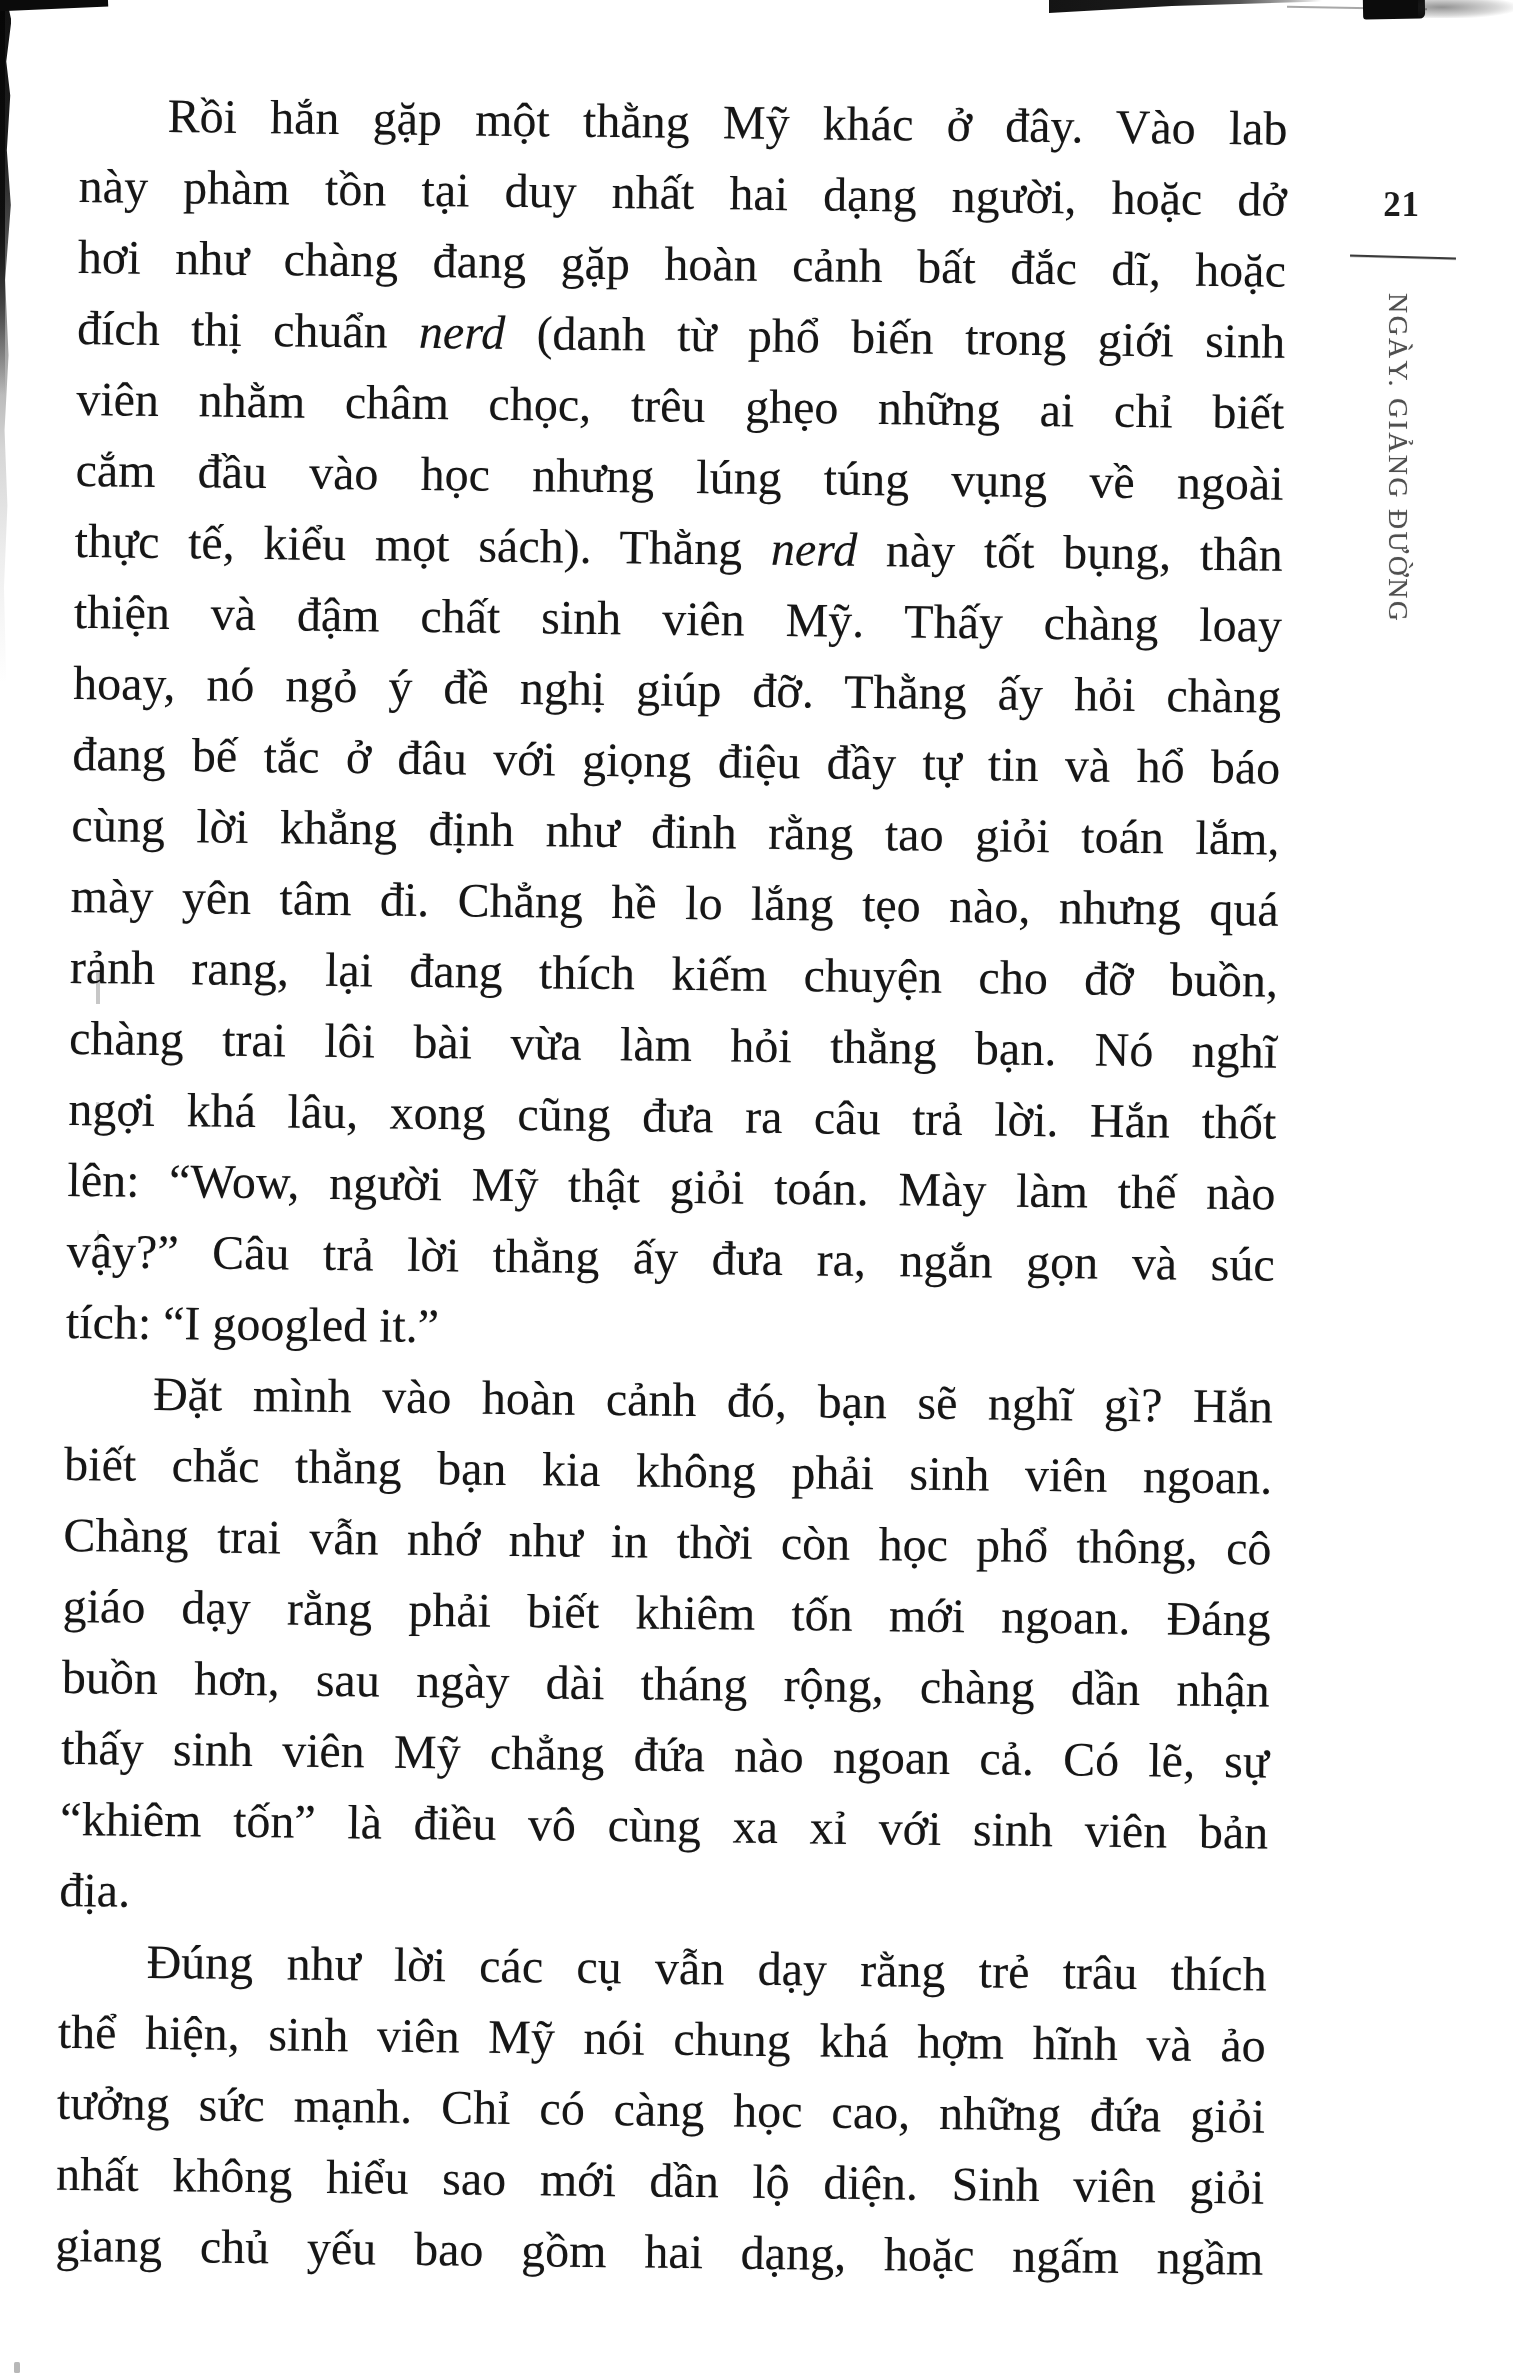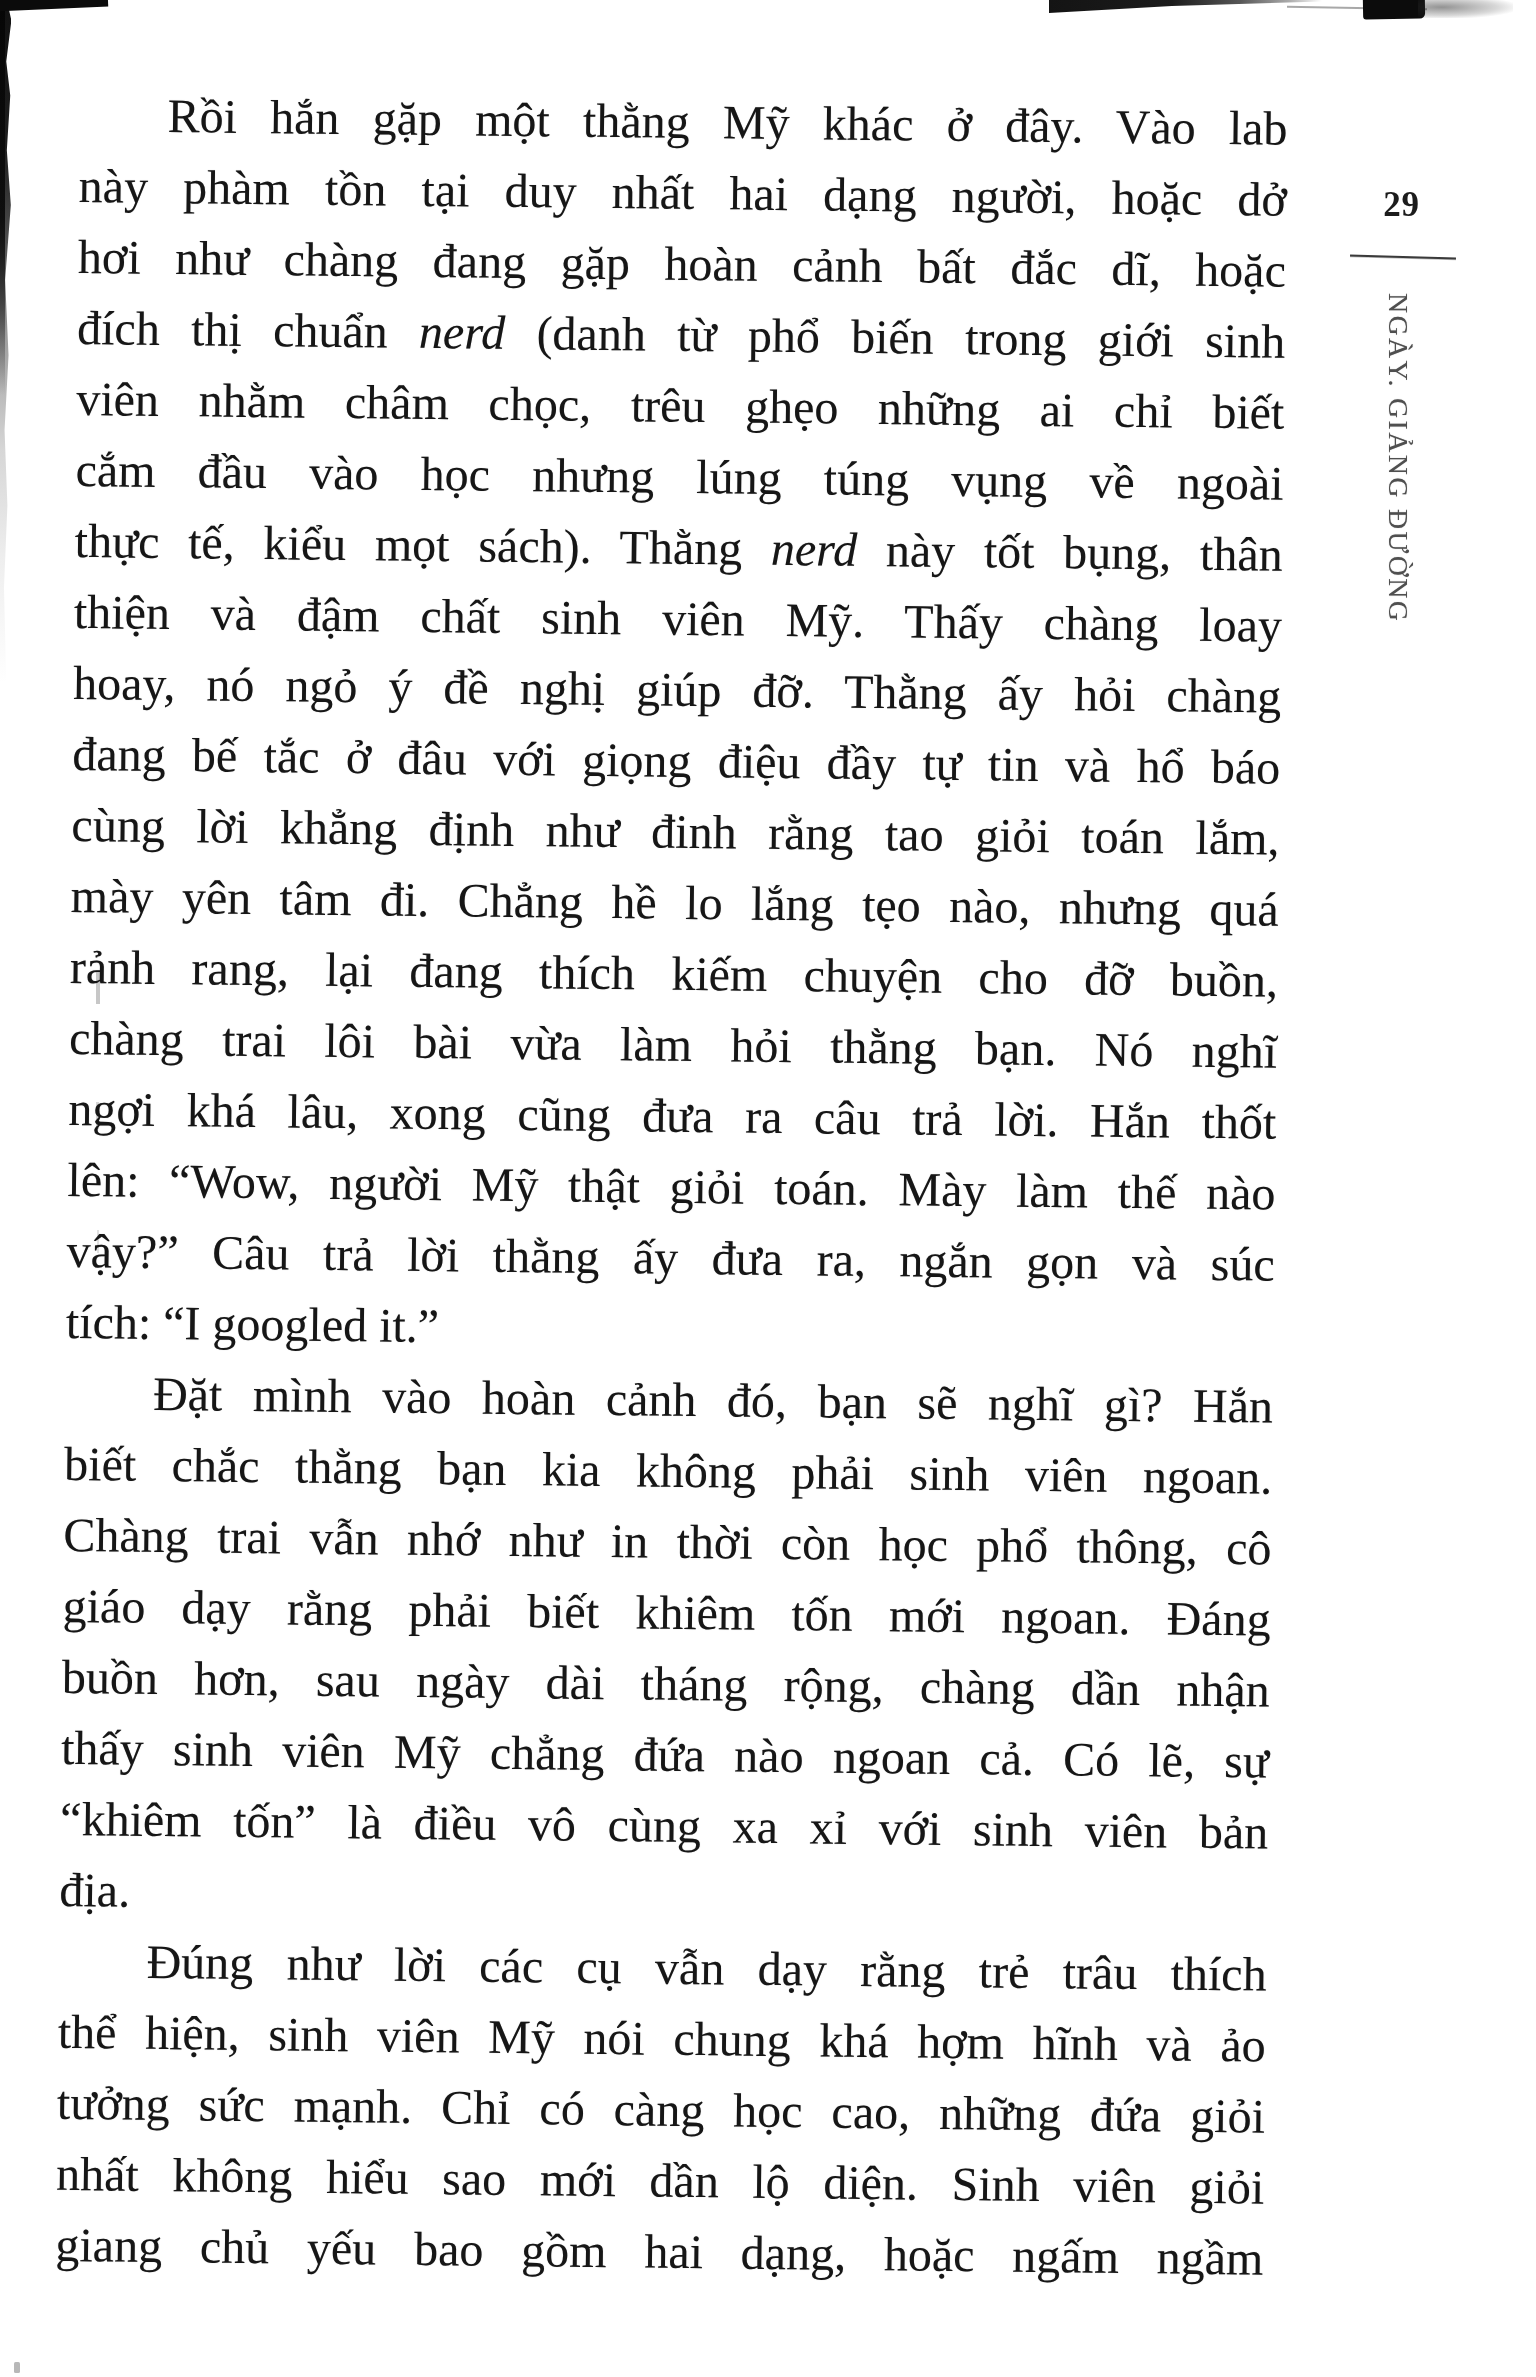--- a/index.html
+++ b/index.html
@@ -119,21 +119,21 @@
 <div class="art top-left-wedge"></div>
 <div class="art top-streak"></div>
 <div class="art top-streak-tail"></div>
 <div class="art corner-blob"></div>
 <div class="art corner-smudge"></div>
 <div class="art speck-a"></div>
 <div class="art speck-b"></div>
 <div class="art speck-c"></div>
 <div class="art speck-d"></div>
 
-<div class="page-number">29</div>
+<div class="page-number">21</div>
 <div class="page-number-rule"></div>
 <div class="running-header">NGÀY. GIẢNG ĐƯỜNG</div>
 
 <div class="text-block">
     <div class="para">
       <div class="line"><span>Rồi hắn gặp một thằng Mỹ khác ở đây. Vào lab</span></div>
       <div class="line"><span>này phàm tồn tại duy nhất hai dạng người, hoặc dở</span></div>
       <div class="line"><span>hơi như chàng đang gặp hoàn cảnh bất đắc dĩ, hoặc</span></div>
       <div class="line"><span>đích thị chuẩn </span><em>nerd</em><span> (danh từ phổ biến trong giới sinh</span></div>
       <div class="line"><span>viên nhằm châm chọc, trêu ghẹo những ai chỉ biết</span></div>

